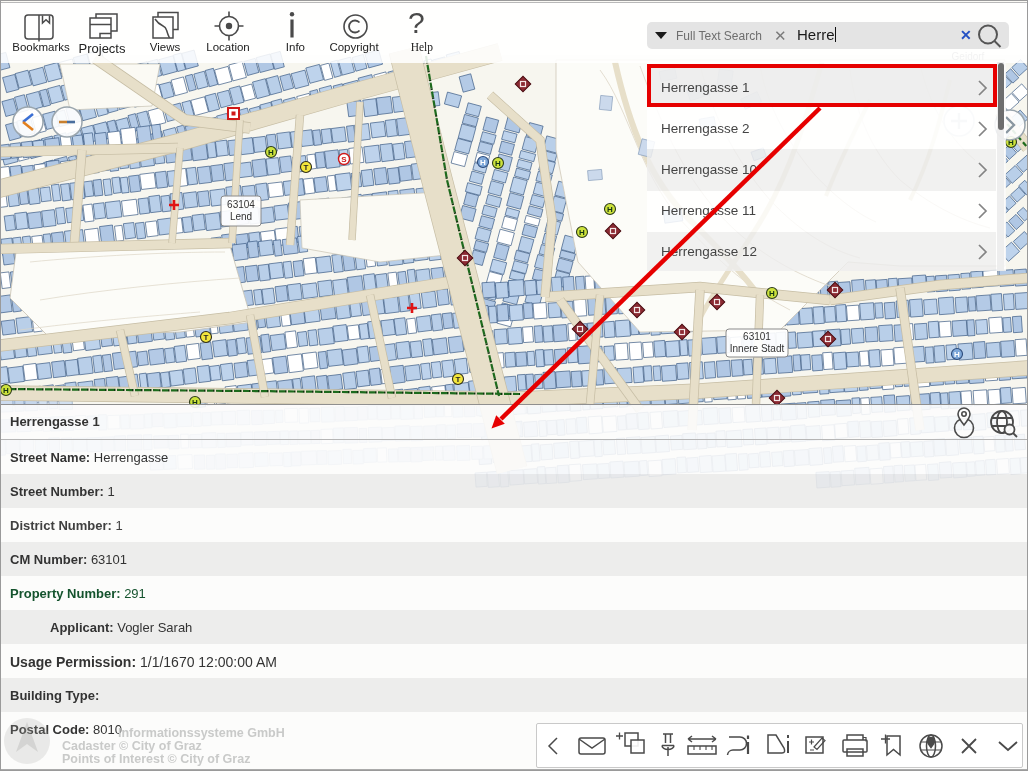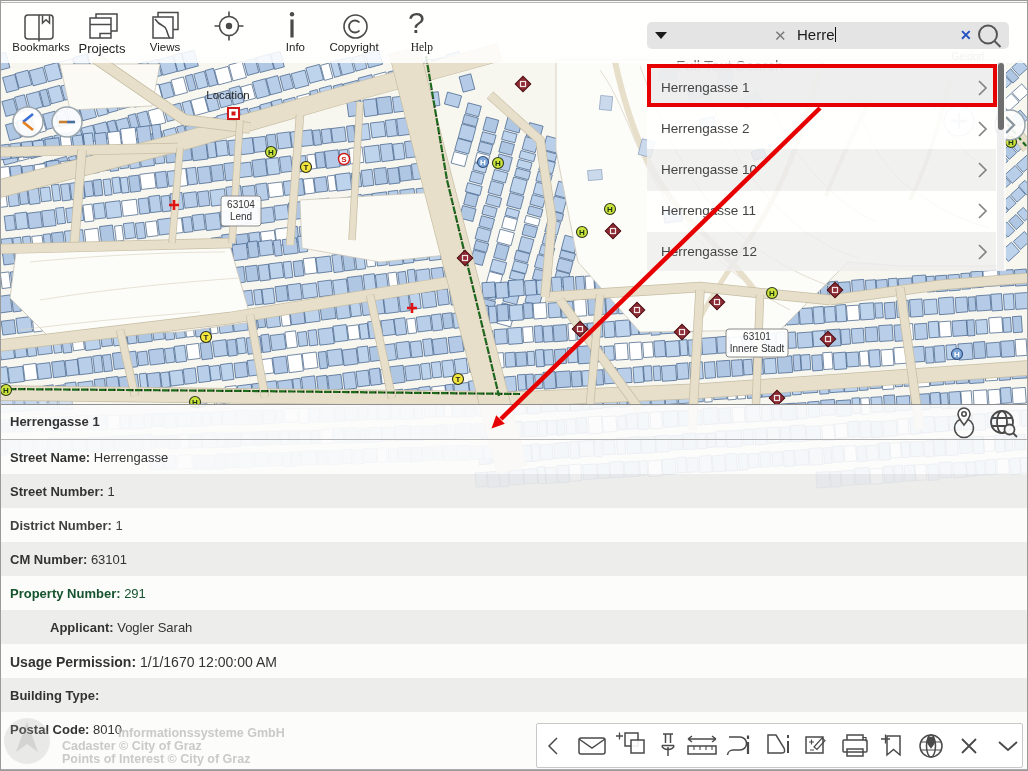--- a/index.html
+++ b/index.html
@@ -1582,21 +1582,21 @@
 <div class="abs" style="left:146px;top:41px;width:38px;text-align:center;font-size:11.5px;color:#222;">Views</div>
 
 <div class="abs" style="left:214px;top:11px;">
 <svg width="30" height="30" viewBox="0 0 30 30">
       <g fill="none" stroke="#4a4a4a" stroke-width="1.6">
         <circle cx="15" cy="15" r="9.5"></circle>
         <circle cx="15" cy="15" r="3.2" fill="#4a4a4a" stroke="none"></circle>
         <path d="M15,0.5 V5 M15,25 V29.5 M0.5,15 H5 M25,15 H29.5"></path>
       </g>
     </svg></div>
-<div class="abs" style="left:203px;top:41px;width:50px;text-align:center;font-size:11.5px;color:#222;margin-top:48px;">Location</div>
+<div class="abs" style="left:203px;top:41px;width:50px;text-align:center;font-size:11.5px;color:#222;">Location</div>
 
 <div class="abs" style="left:288px;top:12px;">
 <svg width="8" height="26" viewBox="0 0 8 26">
       <circle cx="4" cy="2.2" r="2.2" fill="#4a4a4a"></circle>
       <rect x="2.4" y="7.5" width="3.2" height="18" fill="#4a4a4a"></rect>
     </svg></div>
 <div class="abs" style="left:277px;top:41px;width:28px;text-align:right;font-size:11.5px;color:#222;">Info</div>
 
 <div class="abs" style="left:343px;top:14px;">
 <svg width="25" height="25" viewBox="0 0 25 25">
@@ -1607,21 +1607,21 @@
     </svg></div>
 <div class="abs" style="left:326px;top:41px;width:56px;text-align:center;font-size:11.5px;color:#222;">Copyright</div>
 
 <div class="abs" style="left:408px;top:6px;font-size:30px;color:#4a4a4a;font-family:'Liberation Sans',sans-serif;">?</div>
 <div class="abs" style="left:403px;top:41px;width:30px;text-align:right;font-size:11.5px;color:#222;font-family:Liberation Serif, serif;">Help</div>
 
 <div class="abs" style="left:647px;top:22px;width:362px;height:27px;background:rgba(226,226,226,0.93);border-radius:5px;"></div>
 
 <div class="abs" style="left:655px;top:32px;width:0;height:0;border-left:6px solid transparent;border-right:6px solid transparent;border-top:7px solid #1a1a1a;"></div>
 
-<div class="abs" style="left:676px;top:29px;font-size:15px;color:#6e6e6e;margin-top:28px;">Full Text Search</div>
+<div class="abs" style="left:676px;top:29px;font-size:12px;color:#6e6e6e;">Full Text Search</div>
 
 <div class="abs" style="left:774px;top:27px;font-size:15px;color:#7a7a7a;">✕</div>
 
 <div class="abs" style="left:797px;top:26px;font-size:15px;color:#1a1a1a;">Herre<span style="display:inline-block;width:1px;height:15px;background:#111;vertical-align:-2px;"></span></div>
 
 <div class="abs" style="left:960px;top:27px;font-size:14px;font-weight:bold;color:#2451c4;">✕</div>
 
 <svg class="abs" style="left:976px;top:22px;" width="30" height="30" viewBox="0 0 30 30">
     <g fill="none" stroke="#555" stroke-width="2">
       <circle cx="12" cy="12.5" r="9"></circle>

